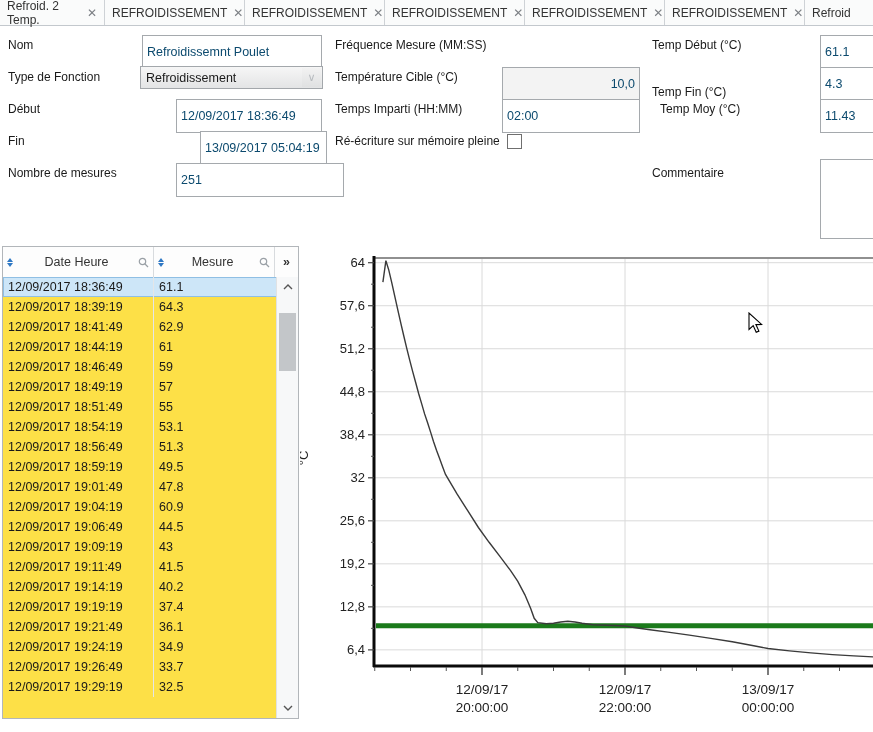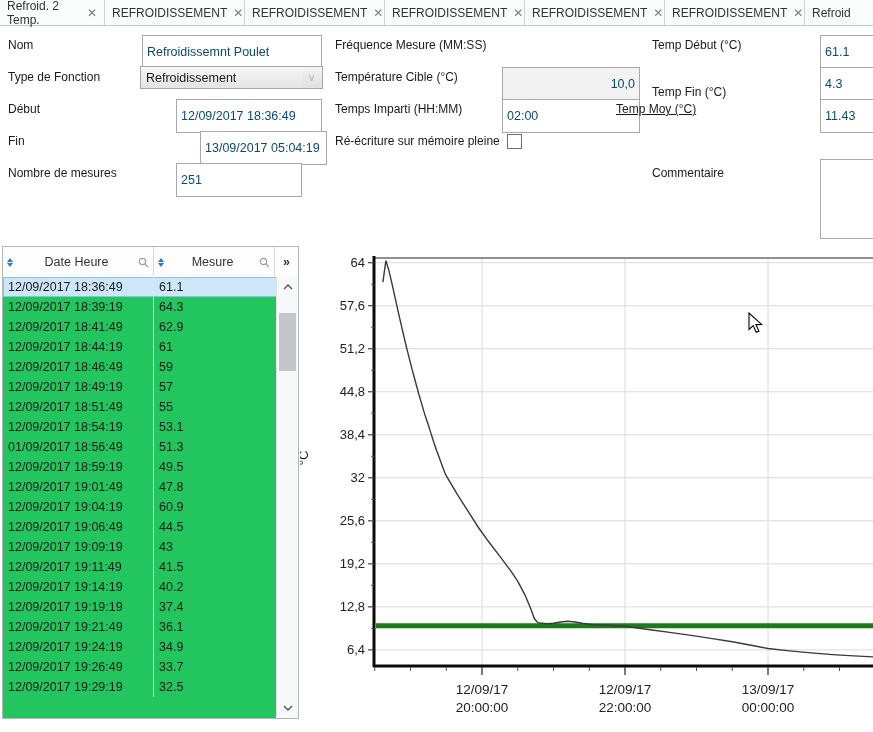--- a/index.html
+++ b/index.html
@@ -24,21 +24,21 @@
          font-size:12.5px;padding-left:5px;}
   .combo .arrowbox{position:absolute;right:1px;top:1px;bottom:1px;width:19px;
          display:flex;align-items:center;justify-content:center;color:#b7bbbf;
          background:linear-gradient(#f2f2f2,#e0e1e2);font-size:11px;}
   .checkbox{position:absolute;box-sizing:border-box;width:15px;height:15px;border:1px solid #6f6f6f;
          background:#fff;}
   .comment{position:absolute;box-sizing:border-box;border:1px solid #a5a9ad;background:#fff;resize:none;
          font-family:"Liberation Sans",sans-serif;font-size:12.5px;}
   
   .grid{position:absolute;left:2px;top:246px;width:297px;height:473px;box-sizing:border-box;
-        border:1px solid #b2b6ba;background:#22c55e;font-size:12.5px;}
+        border:1px solid #b2b6ba;background:#fde047;font-size:12.5px;}
   .grid-header{position:absolute;left:0;top:0;right:0;height:30px;display:flex;
         background:#fdfdfd;border-bottom:1px solid #c6cacd;}
   .hcell{box-sizing:border-box;display:flex;align-items:center;border-right:1px solid #d8dbde;
         padding:0 4px;color:#333;}
   .hcell .htext{flex:1;text-align:center;}
   .hcell.c1{width:151px;}
   .hcell.c2{width:121px;}
   .hcell.cx{width:23px;border-right:none;justify-content:center;color:#333;font-weight:bold;}
   .sortpair{display:inline-flex;flex-direction:column;row-gap:1px;margin-right:2px;}
   .tri-up{width:0;height:0;border-left:3.5px solid transparent;border-right:3.5px solid transparent;
@@ -103,35 +103,35 @@
   <div class="flabel" style="left:8px;top:67px;">Type de Fonction</div>
   <div class="combo" style="left:140px;top:66px;width:183px;">
     <span>Refroidissement</span>
     <span class="arrowbox">∨</span>
   </div>
   <div class="flabel" style="left:8px;top:99px;">Début</div>
   <input class="fin" style="left: 176px; top: 99px; width: 146px;" value="12/09/2017 18:36:49">
   <div class="flabel" style="left:8px;top:131px;">Fin</div>
   <input class="fin" style="left: 176px; top: 131px; width: 127px; margin-left: 24px;" value="13/09/2017 05:04:19">
   <div class="flabel" style="left:8px;top:163px;">Nombre de mesures</div>
-  <input class="fin" style="left: 176px; top: 163px; width: 126px;" value="251">
+  <input class="fin" style="left: 176px; top: 163px; width: 168px;" value="251">
 
   <div class="flabel" style="left:335px;top:35px;">Fréquence Mesure (MM:SS)</div>
   <div class="flabel" style="left:335px;top:67px;">Température Cible (°C)</div>
   <input class="fin gray" style="left: 502px; top: 67px; width: 138px;" value="10,0">
   <div class="flabel" style="left:335px;top:99px;">Temps Imparti (HH:MM)</div>
   <input class="fin" style="left: 502px; top: 99px; width: 138px;" value="02:00">
   <div class="flabel" style="left:335px;top:131px;">Ré-écriture sur mémoire pleine</div>
   <span class="checkbox" style="left:507px;top:134px;"></span>
 
   <div class="flabel" style="left:652px;top:35px;">Temp Début (°C)</div>
   <input class="fin" style="left: 820px; top: 35px; width: 150px;" value="61.1">
   <div class="flabel" style="left:652px;top:67px;margin-top:15px;">Temp Fin (°C)</div>
   <input class="fin" style="left: 820px; top: 67px; width: 150px;" value="4.3">
-  <div class="flabel" style="left:616px;top:99px;text-decoration:underline;">Temp Moy (°C)</div>
+  <div class="flabel" style="left:660px;top:99px;">Temp Moy (°C)</div>
   <input class="fin" style="left: 820px; top: 99px; width: 150px;" value="11.43">
   <div class="flabel" style="left:652px;top:163px;">Commentaire</div>
   <textarea class="comment" style="left: 820px; top: 159px; width: 150px; height: 80px;"></textarea>
 
   <div class="grid">
     <div class="grid-header">
       <div class="hcell c1">
         <span class="sortpair">
             <span class="tri-up"></span>
             <span class="tri-dn"></span>
@@ -182,21 +182,21 @@
         </div>
         <div class="trow">
           <div class="tcell c1">12/09/2017 18:51:49</div>
           <div class="tcell c2">55</div>
         </div>
         <div class="trow">
           <div class="tcell c1">12/09/2017 18:54:19</div>
           <div class="tcell c2">53.1</div>
         </div>
         <div class="trow">
-          <div class="tcell c1">01/09/2017 18:56:49</div>
+          <div class="tcell c1">12/09/2017 18:56:49</div>
           <div class="tcell c2">51.3</div>
         </div>
         <div class="trow">
           <div class="tcell c1">12/09/2017 18:59:19</div>
           <div class="tcell c2">49.5</div>
         </div>
         <div class="trow">
           <div class="tcell c1">12/09/2017 19:01:49</div>
           <div class="tcell c2">47.8</div>
         </div>

